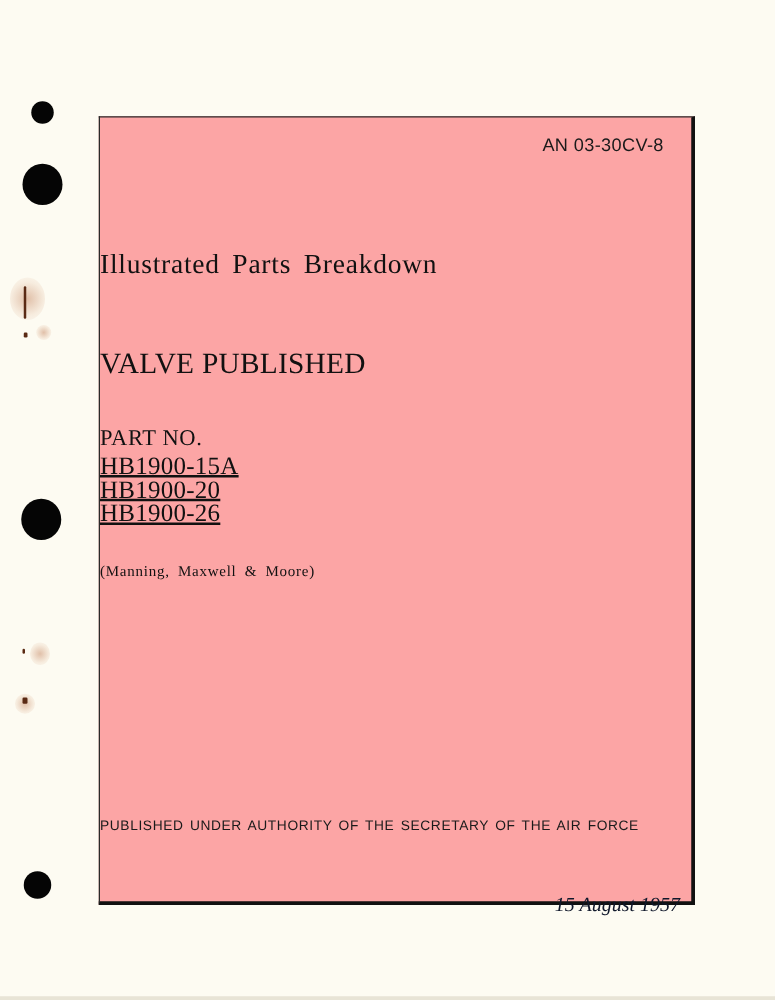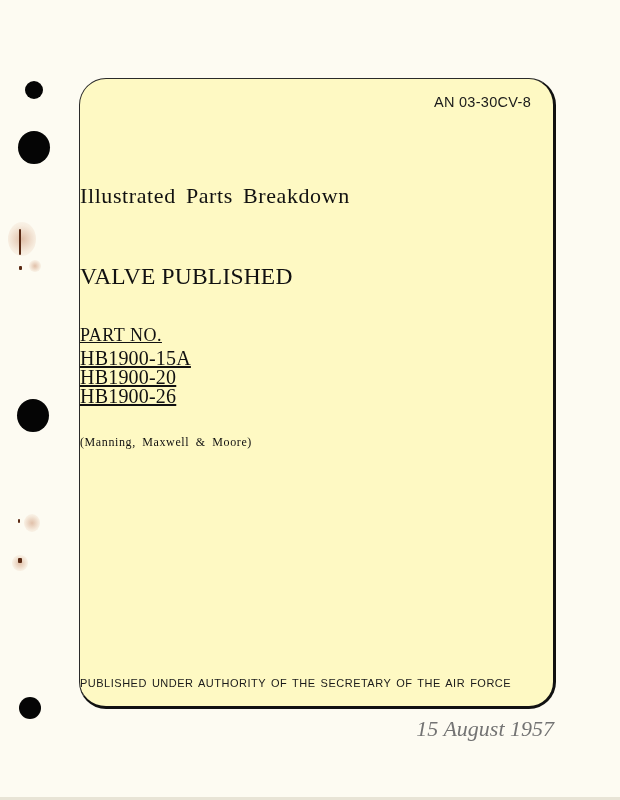--- a/index.html
+++ b/index.html
@@ -32,29 +32,28 @@
       background: radial-gradient(circle, rgba(190,120,80,0.45) 0%, rgba(210,150,110,0.15) 60%, rgba(255,255,255,0) 100%);
     }
     .rust-mark {
       position: absolute;
       background: #5a2a14;
       border-radius: 1px;
     }
     .frame {
       position: absolute;
       left: 79px;
-      top: 78px;
+      top: 93px;
       width: 473px;
       height: 627px;
       border-left: 1.5px solid #2a2a2a;
       border-top: 1.5px solid #2a2a2a;
       border-right: 3px solid #111;
       border-bottom: 3px solid #111;
-      background: #fef9c3;
-      border-radius: 27px;
+      background: #fca5a5;
     }
     .doc-number {
       position: absolute;
       right: 22px;
       top: 15px;
       font-family: "Liberation Sans", sans-serif;
       font-size: 14.5px;
       letter-spacing: 0.3px;
       color: #1a1a1a;
     }
@@ -74,21 +73,20 @@
       top: 182px;
       font-size: 23.5px;
       line-height: 31px;
       letter-spacing: 0.2px;
       color: #111;
     }
     .part-label {
       top: 246px;
       font-size: 18px;
       letter-spacing: 0.5px;
-      text-decoration: underline;
     }
     .part-list {
       top: 270px;
       font-size: 20px;
       line-height: 19px;
       text-decoration: underline;
     }
     .part-list div {
       letter-spacing: 0.2px;
     }
@@ -104,30 +102,29 @@
       line-height: 13px;
       letter-spacing: 0.5px;
       word-spacing: 1.5px;
       color: #1a1a1a;
     }
     .replaces {
       top: 503px;
     }
     .authority {
       top: 561px;
-      margin-top: 37px;
     }
     .issue-date {
       position: absolute;
-      right: 66px;
+      right: 76px;
       top: 716px;
       font-family: "Liberation Serif", serif;
       font-style: italic;
-      font-size: 22px;
-      color: #737373;
+      font-size: 16px;
+      color: #0f172a;
     }
   </style>
 </head>
 <body>
 
 <div class="hole" style="left:25px; top:81px; width:18px; height:18px;"></div>
 <div class="hole" style="left:18px; top:131px; width:32px; height:33px;"></div>
 <div class="hole" style="left:17px; top:399px; width:32px; height:33px;"></div>
 <div class="hole" style="left:19px; top:697px; width:22px; height:22px;"></div>
 

